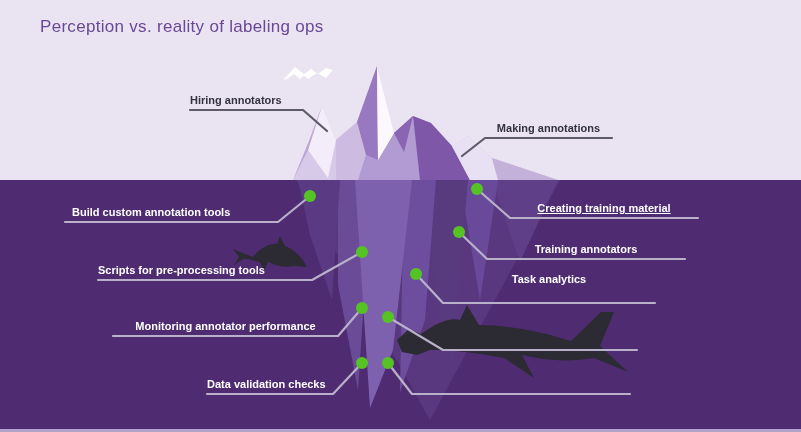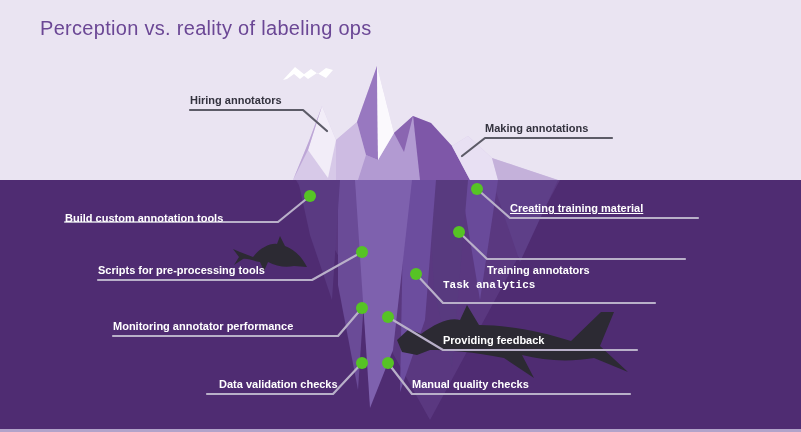--- a/index.html
+++ b/index.html
@@ -6,41 +6,41 @@
   #canvas{
     position:relative;
     width:801px;height:432px;
     overflow:hidden;
     font-family:"Liberation Sans", sans-serif;
     background:var(--sky,#eae4f2);
   }
   #scene{position:absolute;left:0;top:0;}
   .title{
     position:absolute;left:40px;top:17px;
-    font-size:20px;font-weight:400;letter-spacing:.3px;
+    font-size:17px;font-weight:400;letter-spacing:.3px;
     color:var(--title-text,#6b4795);
   }
   .lbl{
     position:absolute;height:15px;
     font-size:11px;font-weight:bold;line-height:14px;
     white-space:nowrap;
   }
   .lbl.dark{color:var(--label-dark,#33323e);}
   .lbl.light{color:var(--label-light,#ffffff);}
-  .lbl.ra{text-align:left;}
+  .lbl.ra{text-align:center;}
   
   #lbl-hiring     {left:190px;top:93px;width:113px;}
   #lbl-making     {left:485px;top:121px;width:127px;}
-  #lbl-build      {left:65px; top:205px;width:213px;margin-top:6px;}
+  #lbl-build      {left:72px; top:205px;width:213px;}
   #lbl-scripts    {left:98px; top:263px;width:214px;}
-  #lbl-monitoring {left:113px;top:319px;width:225px;}
-  #lbl-dataval    {left:207px;top:377px;width:126px;margin-left:12px;}
+  #lbl-monitoring {left:113px;top:319px;width:225px;text-align:center;}
+  #lbl-dataval    {left:207px;top:377px;width:126px;}
   #lbl-creating   {left:510px;top:201px;width:188px;text-decoration:underline;}
-  #lbl-training   {left:487px;top:242px;width:198px;margin-top:21px;}
-  #lbl-task       {left:443px;top:278px;width:212px;font-family:Liberation Mono, monospace;}
+  #lbl-training   {left:487px;top:242px;width:198px;}
+  #lbl-task       {left:443px;top:272px;width:212px;}
   #lbl-providing  {left:443px;top:333px;width:194px;}
   #lbl-manual     {left:412px;top:377px;width:218px;}
 
   .conn{fill:none;stroke-width:2.2;stroke-linejoin:round;stroke-linecap:round;}
   .conn.above{stroke:var(--connector-above,#5c5b67);}
   .conn.below{stroke:var(--connector-below,#b7aec8);}
   .dot{fill:var(--dot-green,#56c325);}
   .shark{fill:#2c2a33;}
 </style>
 </head>
@@ -126,16 +126,14 @@
   <div class="lbl dark" id="lbl-hiring">Hiring annotators</div>
   <div class="lbl dark ra" id="lbl-making">Making annotations</div>
 
   <div class="lbl light" id="lbl-build">Build custom annotation tools</div>
   <div class="lbl light" id="lbl-scripts">Scripts for pre-processing tools</div>
   <div class="lbl light" id="lbl-monitoring">Monitoring annotator performance</div>
   <div class="lbl light" id="lbl-dataval">Data validation checks</div>
   <div class="lbl light ra" id="lbl-creating">Creating training material</div>
   <div class="lbl light ra" id="lbl-training">Training annotators</div>
   <div class="lbl light ra" id="lbl-task">Task analytics</div>
-  <div class="lbl light ra" id="lbl-providing">Providing feedback</div>
-  <div class="lbl light ra" id="lbl-manual">Manual quality checks</div>
 
 </div>
 
 </body></html>

